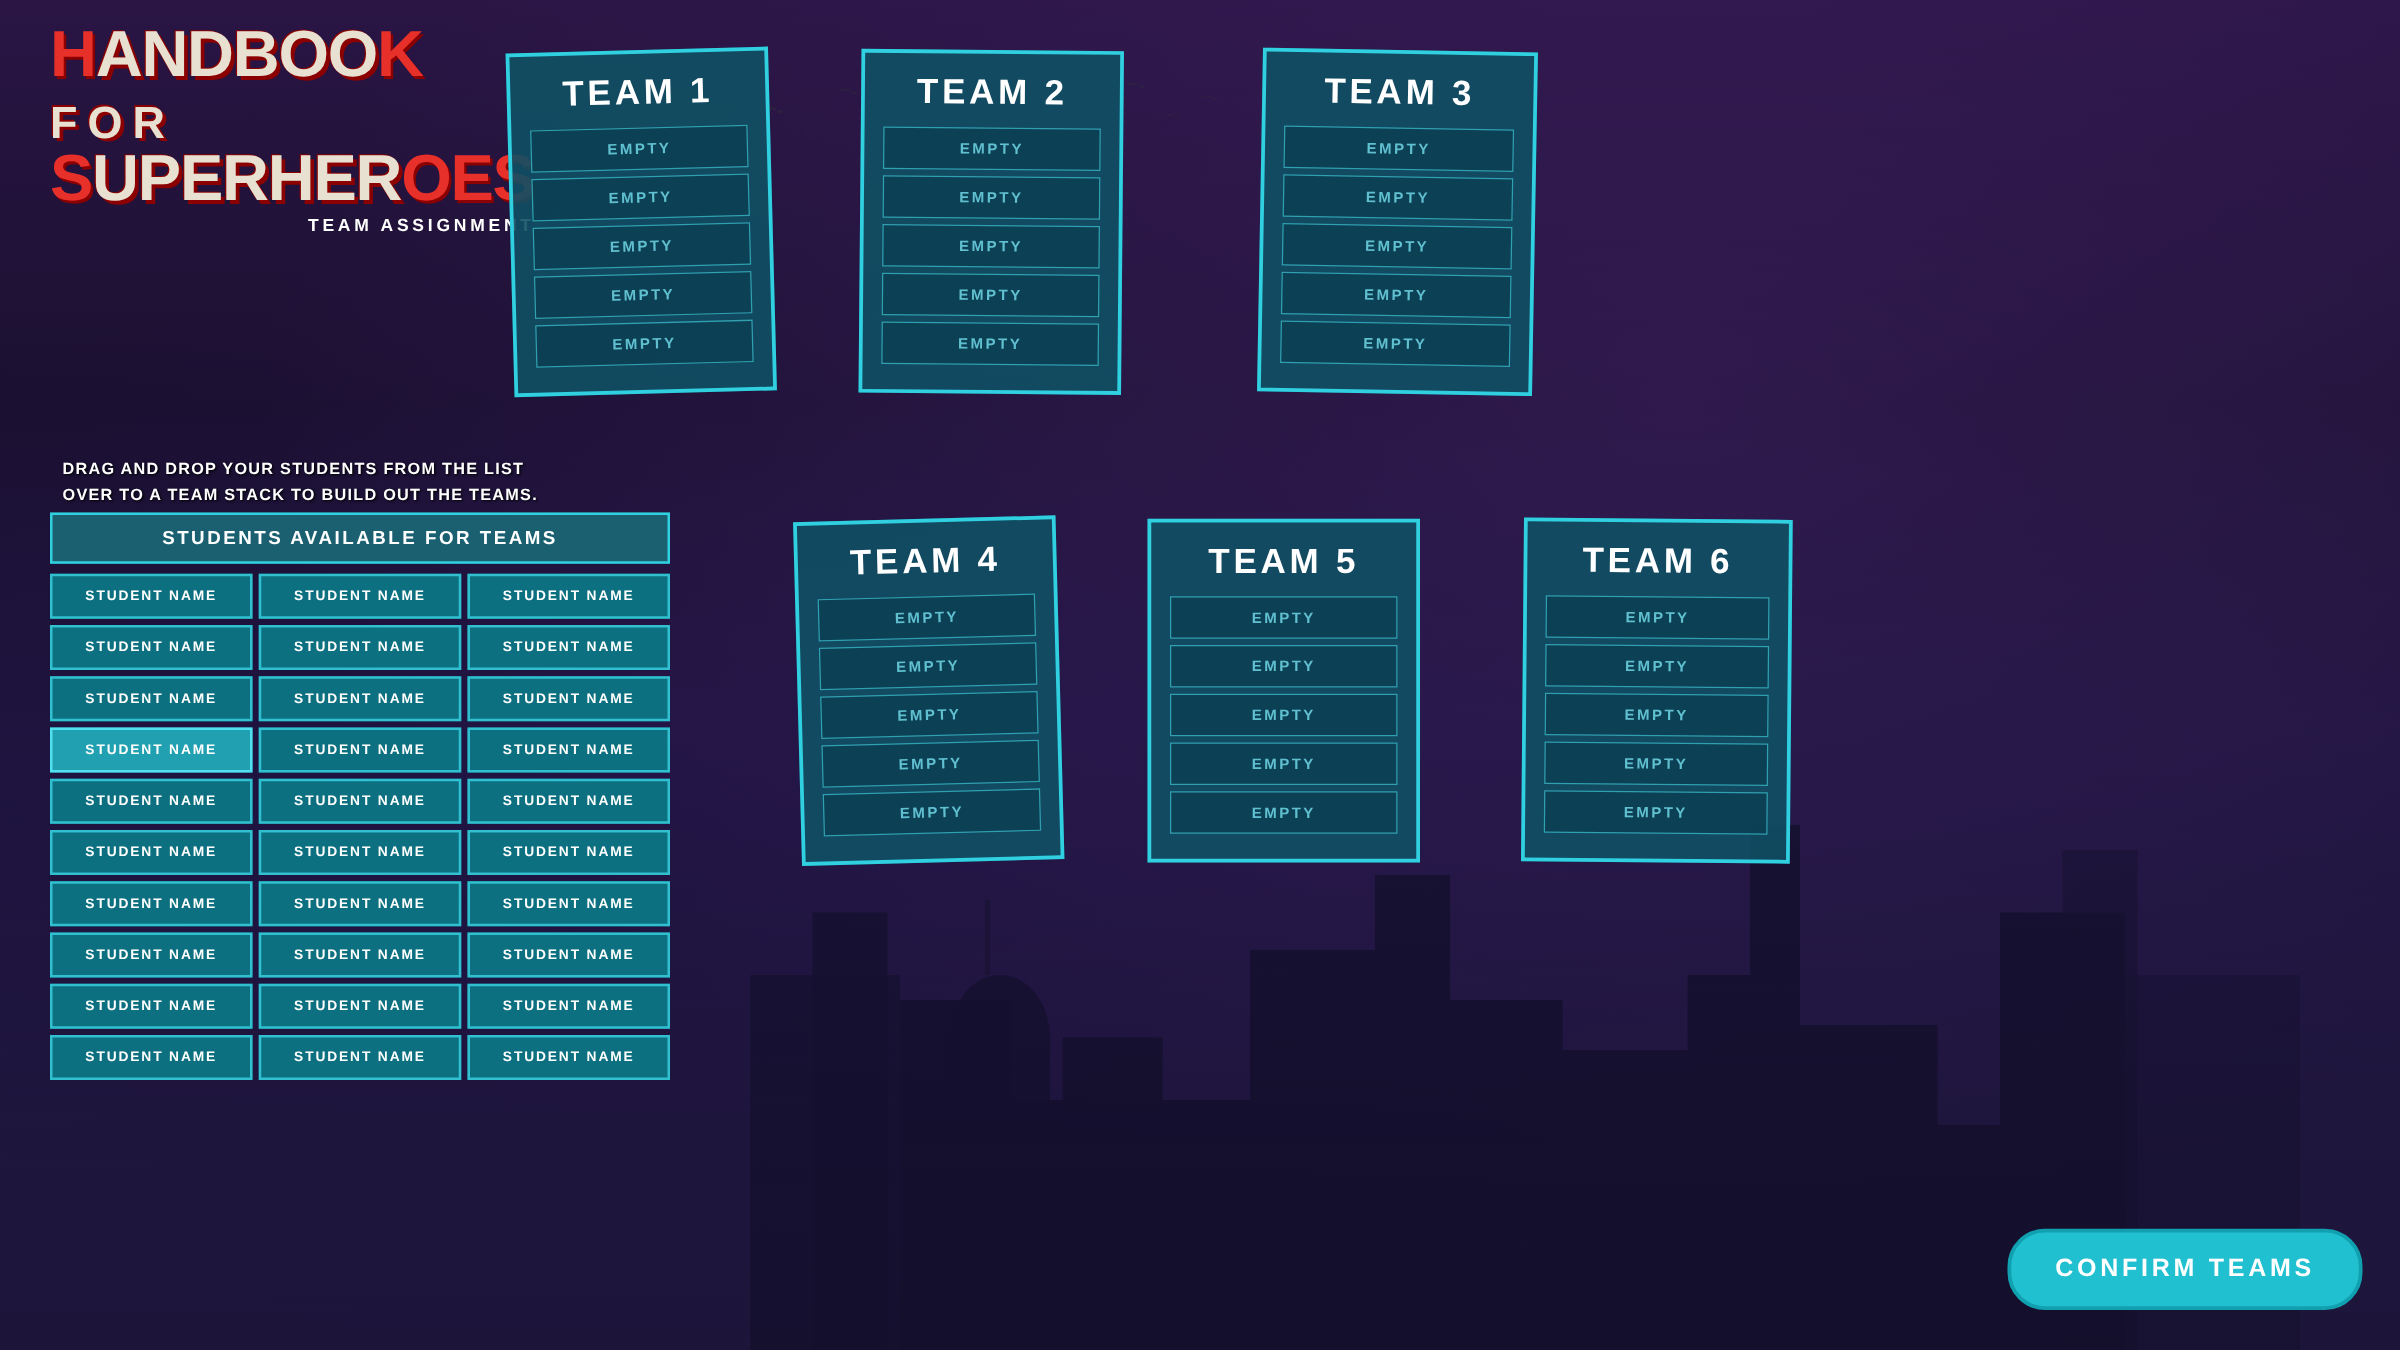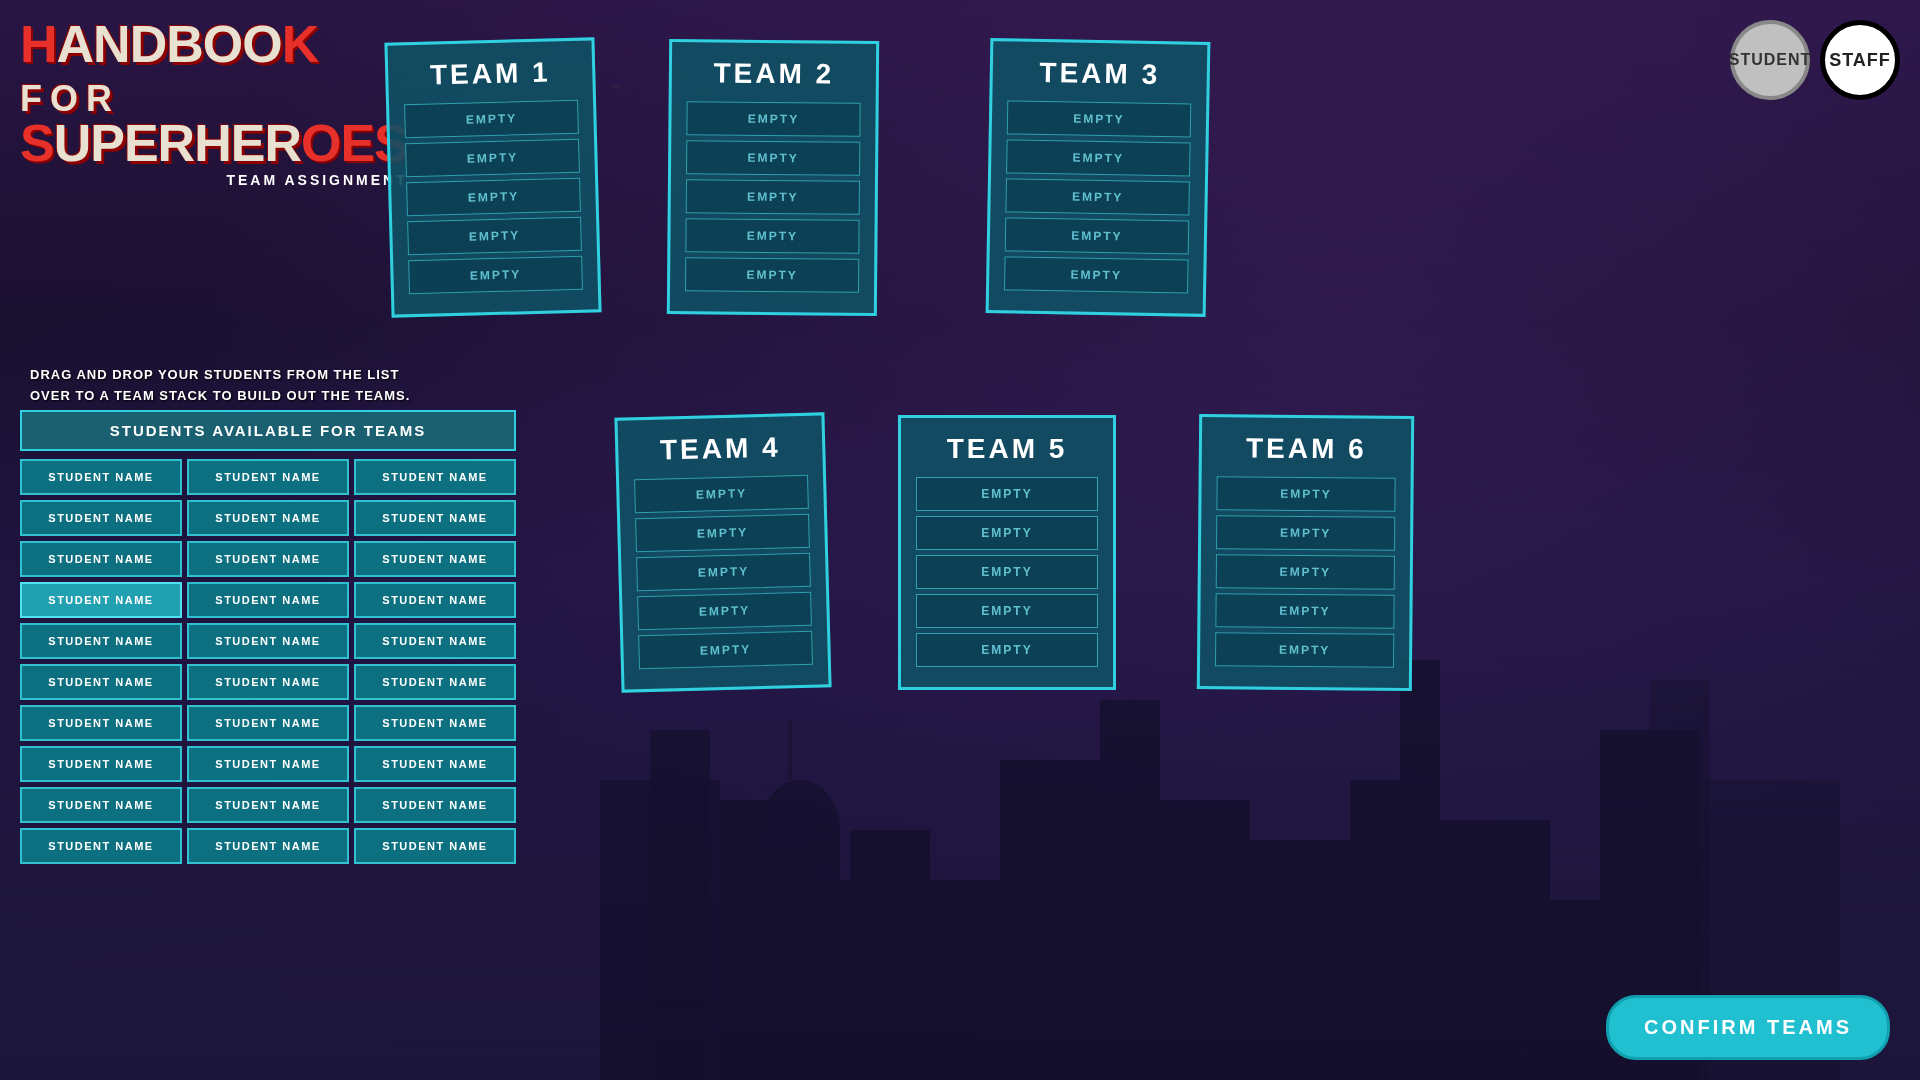--- a/index.html
+++ b/index.html
@@ -59,20 +59,21 @@
       height: 3px;
       border-top: 3px solid #333;
       border-radius: 50% 50% 0 0;
     }
 
     
     .main-content {
       position: absolute;
       inset: 0;
       z-index: 10;
+      margin-left: 20px;
     }
 
     
     .logo-area {
       position: absolute;
       top: 20px;
       left: 20px;
     }
 
     .logo-text {
@@ -240,21 +241,21 @@
     .team3 { top: 40px; left: 988px; width: 220px; }
 
     
     .team4 { top: 415px; left: 618px; width: 210px; }
     .team5 { top: 415px; left: 898px; width: 218px; }
     .team6 { top: 415px; left: 1198px; width: 215px; }
 
     
     .confirm-btn {
       position: absolute;
-      bottom: 20px;
+      bottom: 32px;
       right: 30px;
       background: #20c0d0;
       border: 3px solid #10a0b0;
       color: #ffffff;
       font-size: 20px;
       font-weight: 900;
       letter-spacing: 3px;
       text-transform: uppercase;
       padding: 18px 35px;
       cursor: pointer;
@@ -346,28 +347,20 @@
 
   <div class="logo-area">
     <div class="logo-text">
       <span class="red">H</span>ANDBOO<span class="red">K</span><br>
       <span style="font-size:36px;letter-spacing:8px;">FOR</span><br>
       <span class="red">S</span>UPERHER<span class="red">OES</span>
     </div>
     <div class="logo-subtitle">Team Assignment</div>
   </div>
 
-  <div class="role-badges">
-    <div class="badge badge-student">
-      <span>STUDENT</span>
-    </div>
-    <div class="badge badge-staff">
-      <span>STAFF</span>
-    </div>
-  </div>
 
   <div class="instruction">
     <div>DRAG AND DROP YOUR STUDENTS FROM THE LIST</div>
     <div>OVER TO A TEAM STACK TO BUILD OUT THE TEAMS.</div>
   </div>
 
   <div class="students-panel">
     <div class="students-header">STUDENTS AVAILABLE FOR TEAMS</div>
     <div class="students-grid" id="students-grid">
     <div class="student-btn">STUDENT NAME</div>

